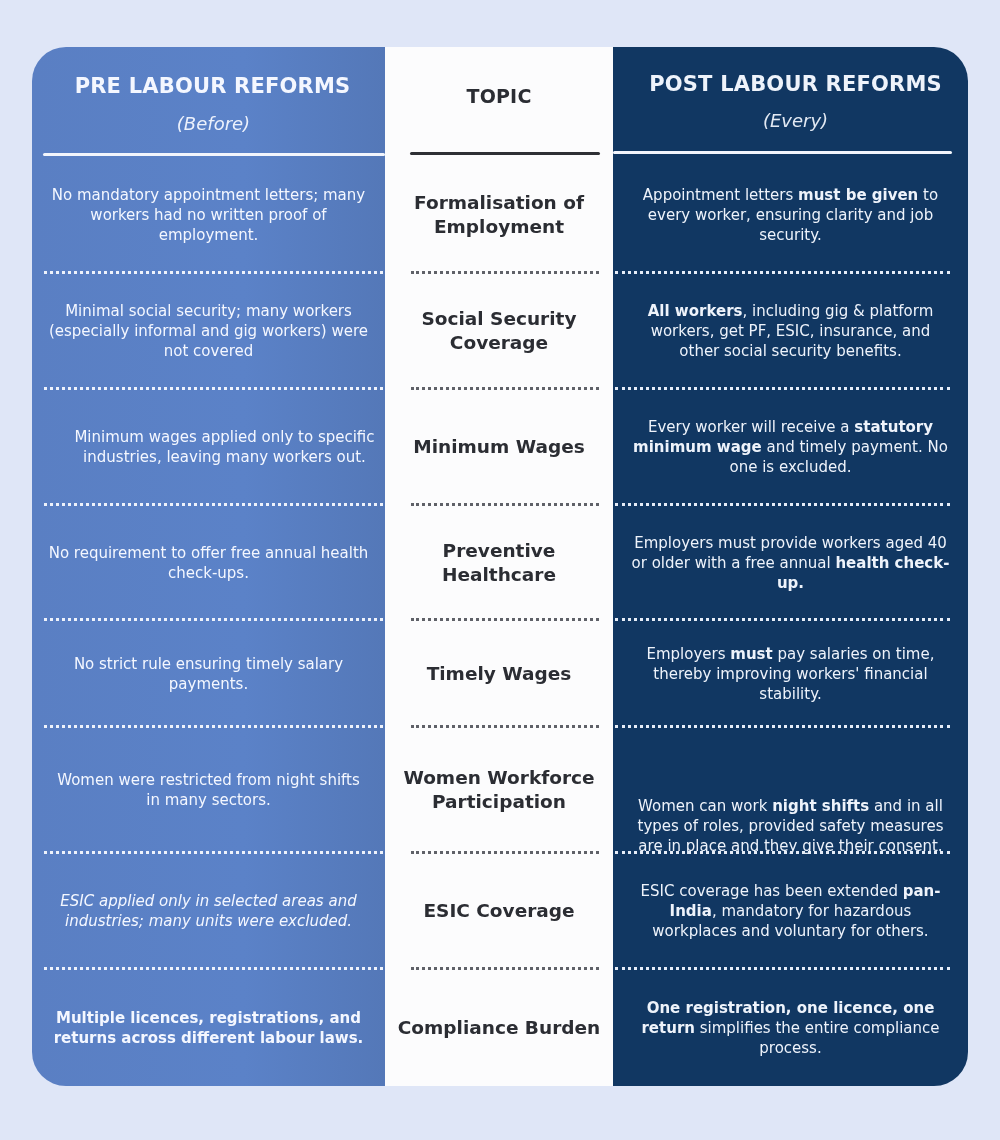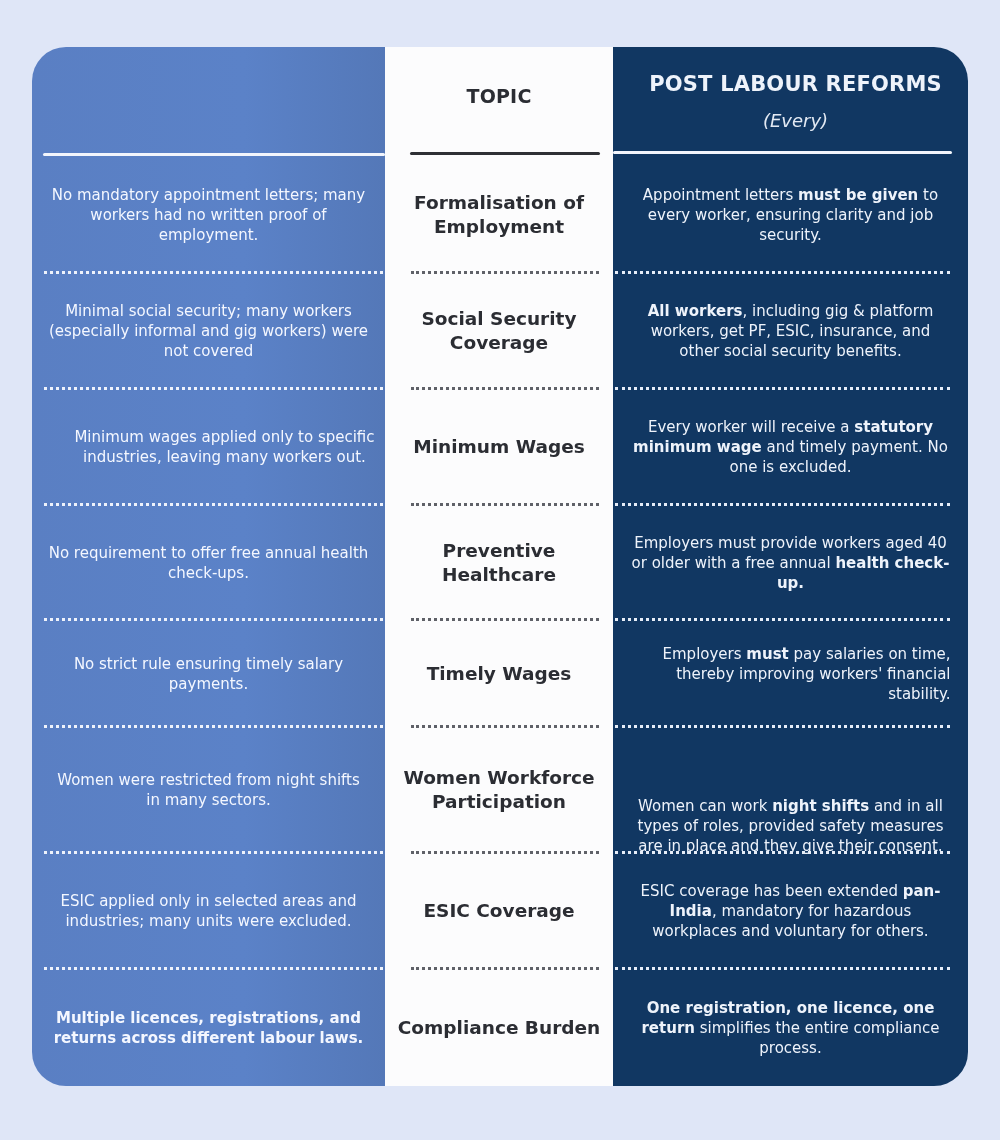--- a/index.html
+++ b/index.html
@@ -41,41 +41,45 @@
   .col-pre .dots { left:12px; right:2px; border-color:#eef2fb; }
   .col-topic .dots { left:26px; right:14px; border-color:#5f6168; }
   .col-post .dots { left:2px; right:18px; border-color:#e6edf8; }
 </style>
 </head>
 <body>
 
 <div class="card">
 
   <div class="col col-pre">
+    <div class="head">
+      <div class="head-title">PRE LABOUR REFORMS</div>
+      <div class="head-sub">(Before)</div>
+    </div>
     <div class="rule-solid"></div>
     <div class="rows" id="pre-rows">
         <div class="row" style="top: 110px; height: 116px;">
           <div class="row-text">No mandatory appointment letters; many workers had no written proof of employment.</div>
         </div>
         <div class="row" style="top: 226px; height: 116px;">
           <div class="row-text">Minimal social security; many workers (especially informal and gig workers) were not covered</div>
         </div>
         <div class="row" style="top: 342px; height: 116px; padding-left: 32px;">
           <div class="row-text">Minimum wages applied only to specific industries, leaving many workers out.</div>
         </div>
         <div class="row" style="top: 458px; height: 115px;">
           <div class="row-text">No requirement to offer free annual health check-ups.</div>
         </div>
         <div class="row" style="top: 573px; height: 107px;">
           <div class="row-text">No strict rule ensuring timely salary payments.</div>
         </div>
         <div class="row" style="top: 680px; height: 126px;">
           <div class="row-text">Women were restricted from night shifts in many sectors.</div>
         </div>
-        <div class="row" style="top: 806px; height: 116px;">
+        <div class="row" style="top: 806px; height: 116px; font-style: italic;">
           <div class="row-text">ESIC applied only in selected areas and industries; many units were excluded.</div>
         </div>
         <div class="row" style="top: 922px; height: 117px; font-weight: bold;">
           <div class="row-text">Multiple licences, registrations, and returns across different labour laws.</div>
         </div>
         <div class="dots" style="top: 224px;"></div>
         <div class="dots" style="top: 340px;"></div>
         <div class="dots" style="top: 456px;"></div>
         <div class="dots" style="top: 571px;"></div>
         <div class="dots" style="top: 678px;"></div>
@@ -136,21 +140,21 @@
         </div>
         <div class="row" style="top: 226px; height: 116px;">
           <div class="row-text"><b>All workers</b><span>, including gig &amp; platform workers, get PF, ESIC, insurance, and other social security benefits.</span></div>
         </div>
         <div class="row" style="top: 342px; height: 116px; text-align: center;">
           <div class="row-text"><span>Every worker will receive a </span><b>statutory minimum wage</b><span> and timely payment. No one is excluded.</span></div>
         </div>
         <div class="row" style="top: 458px; height: 115px;">
           <div class="row-text"><span>Employers must provide workers aged 40 or older with a free annual </span><b>health check-up.</b></div>
         </div>
-        <div class="row" style="top: 573px; height: 107px; text-align: right;">
+        <div class="row" style="top: 573px; height: 107px;">
           <div class="row-text"><span>Employers </span><b>must</b><span> pay salaries on time, thereby improving workers' financial stability.</span></div>
         </div>
         <div class="row" style="top: 716px; height: 126px;">
           <div class="row-text"><span>Women can work </span><b>night shifts</b><span> and in all types of roles, provided safety measures are in place and they give their consent.</span></div>
         </div>
         <div class="row" style="top: 806px; height: 116px;">
           <div class="row-text"><span>ESIC coverage has been extended </span><b>pan-India</b><span>, mandatory for hazardous workplaces and voluntary for others.</span></div>
         </div>
         <div class="row" style="top: 922px; height: 117px;">
           <div class="row-text"><b>One registration, one licence, one return</b><span> simplifies the entire compliance process.</span></div>

